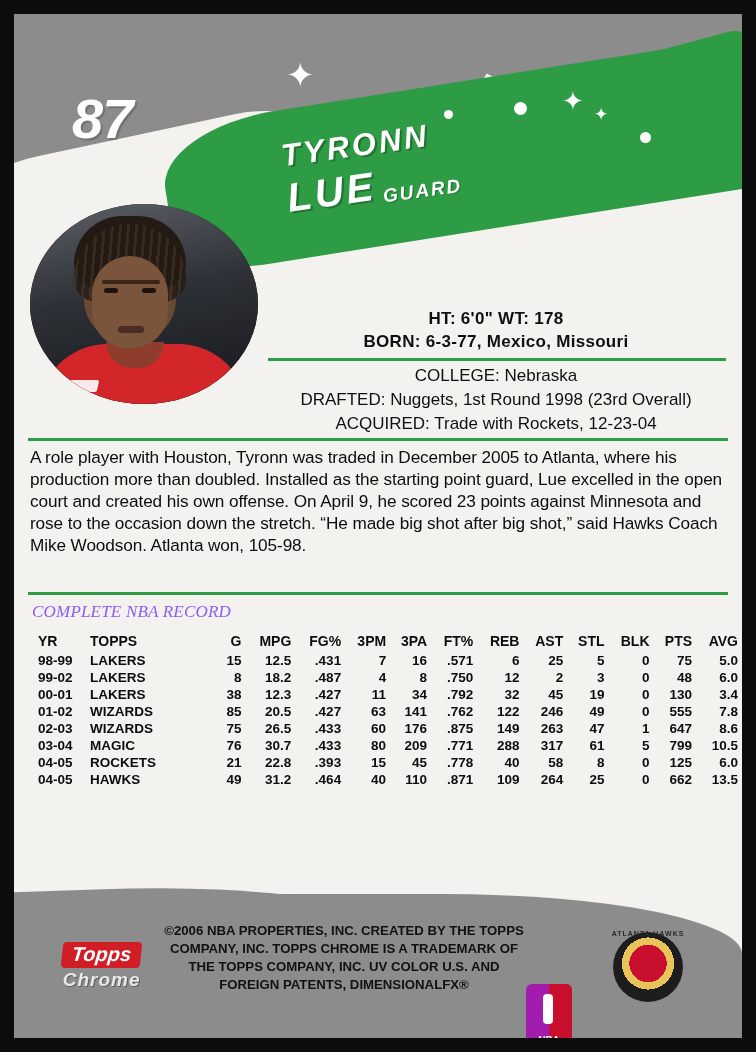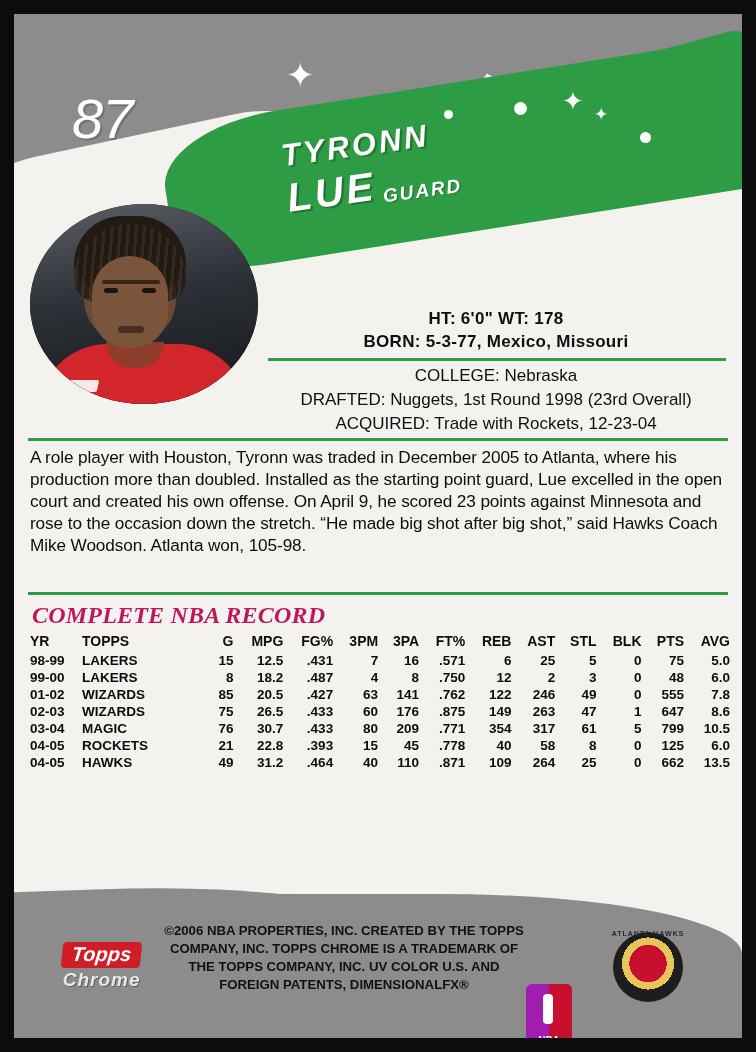--- a/index.html
+++ b/index.html
@@ -93,21 +93,21 @@
     width: 150px; height: 60px;
     background: #2e9b45;
     transform: rotate(18deg) skewX(-20deg);
   }
 
   
   #cardnum {
     position: absolute;
     left: 58px; top: 72px;
     font-family: "Liberation Sans", sans-serif;
-    font-weight: normal;
+    font-weight: bold;
     font-style: italic;
     font-size: 56px;
     color: #ffffff;
     letter-spacing: -1px;
     text-shadow: 2px 2px 0 rgba(0,0,0,.18);
     z-index: 12;
   }
 
   
   #nameblock {
@@ -281,28 +281,28 @@
   #bio-rule-bot {
     position: absolute; left: 14px; top: 578px;
     width: 700px; height: 3px; background: #2e9b45;
   }
 
   
   #stats-title {
     position: absolute;
     left: 18px; top: 588px;
     font-family: "Liberation Serif", serif;
-    font-weight: bold; font-style: italic;
-    font-size: 24px;
-    color: #be185d;
+    font-weight: normal; font-style: italic;
+    font-size: 17px;
+    color: #8b5cf6;
     letter-spacing: .2px;
   }
   #stats {
     position: absolute;
-    left: 16px; top: 618px;
+    left: 24px; top: 618px;
     width: 700px;
   }
   table.rec {
     border-collapse: collapse;
     width: 700px;
     font-size: 13.5px;
     color: #0d0d0d;
   }
   table.rec th {
     font-weight: bold;
@@ -452,21 +452,21 @@
     <div class="hairstrands"></div>
     <div class="face"></div>
     <div class="brow"></div>
     <div class="eyeL"></div>
     <div class="eyeR"></div>
     <div class="mouth"></div>
   </div>
 
   <div id="vitals">
     <div class="vital-big">HT: 6'0"   WT: 178</div>
-    <div class="vital-big">BORN: 5-3-77, Mexico, Missouri</div>
+    <div class="vital-big">BORN: 6-3-77, Mexico, Missouri</div>
   </div>
   <div id="vital-rule"></div>
   <div id="detail">
     <div class="detail-line">COLLEGE: Nebraska</div>
     <div class="detail-line">DRAFTED: Nuggets, 1st Round 1998 (23rd Overall)</div>
     <div class="detail-line">ACQUIRED: Trade with Rockets, 12-23-04</div>
   </div>
 
   <div id="bio-rule-top"></div>
   <div id="bio">A role player with Houston, Tyronn was traded in December 2005 to Atlanta, where his production more than doubled. Installed as the starting point guard, Lue excelled in the open court and created his own offense. On April 9, he scored 23 points against Minnesota and rose to the occasion down the stretch. “He made big shot after big shot,” said Hawks Coach Mike Woodson. Atlanta won, 105-98.</div>
@@ -504,34 +504,50 @@
             <td>16</td>
             <td>.571</td>
             <td>6</td>
             <td>25</td>
             <td>5</td>
             <td>0</td>
             <td>75</td>
             <td>5.0</td>
           </tr>
           <tr>
-            <td class="yr">99-00</td>
+            <td class="yr">99-02</td>
             <td class="club">LAKERS</td>
             <td>8</td>
             <td>18.2</td>
             <td>.487</td>
             <td>4</td>
             <td>8</td>
             <td>.750</td>
             <td>12</td>
             <td>2</td>
             <td>3</td>
             <td>0</td>
             <td>48</td>
             <td>6.0</td>
+          </tr>
+          <tr>
+            <td class="yr">00-01</td>
+            <td class="club">LAKERS</td>
+            <td>38</td>
+            <td>12.3</td>
+            <td>.427</td>
+            <td>11</td>
+            <td>34</td>
+            <td>.792</td>
+            <td>32</td>
+            <td>45</td>
+            <td>19</td>
+            <td>0</td>
+            <td>130</td>
+            <td>3.4</td>
           </tr>
           <tr>
             <td class="yr">01-02</td>
             <td class="club">WIZARDS</td>
             <td>85</td>
             <td>20.5</td>
             <td>.427</td>
             <td>63</td>
             <td>141</td>
             <td>.762</td>
@@ -560,21 +576,21 @@
           </tr>
           <tr>
             <td class="yr">03-04</td>
             <td class="club">MAGIC</td>
             <td>76</td>
             <td>30.7</td>
             <td>.433</td>
             <td>80</td>
             <td>209</td>
             <td>.771</td>
-            <td>354</td>
+            <td>288</td>
             <td>317</td>
             <td>61</td>
             <td>5</td>
             <td>799</td>
             <td>10.5</td>
           </tr>
           <tr>
             <td class="yr">04-05</td>
             <td class="club">ROCKETS</td>
             <td>21</td>

